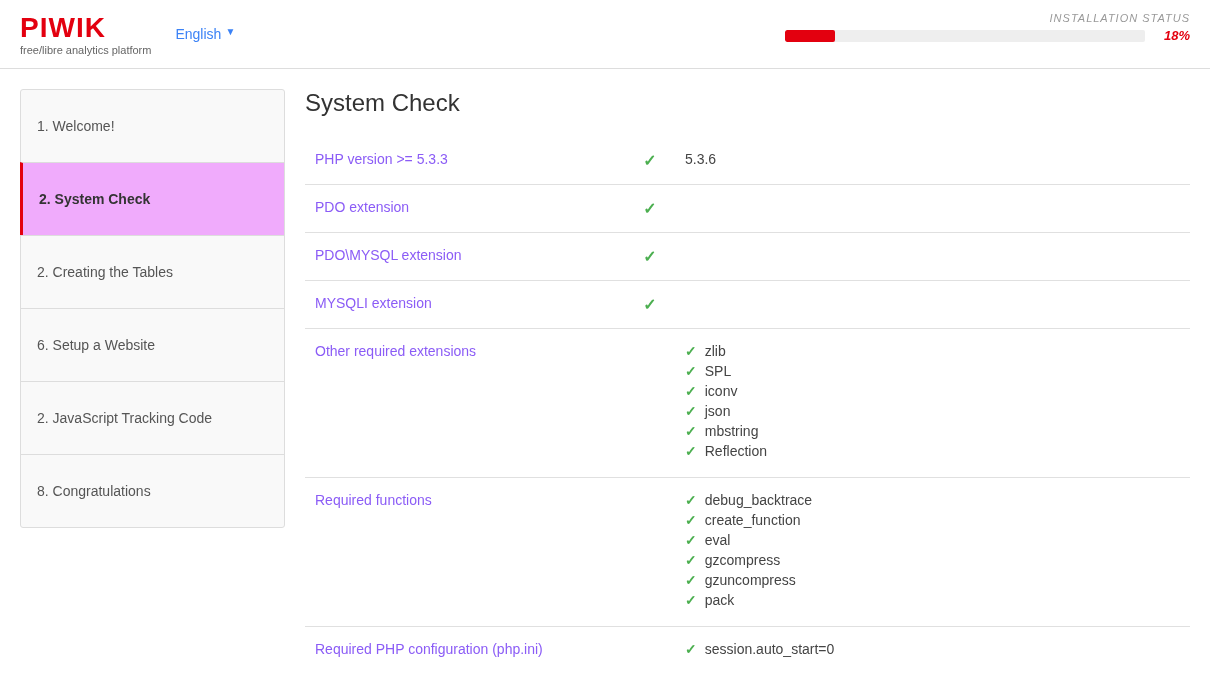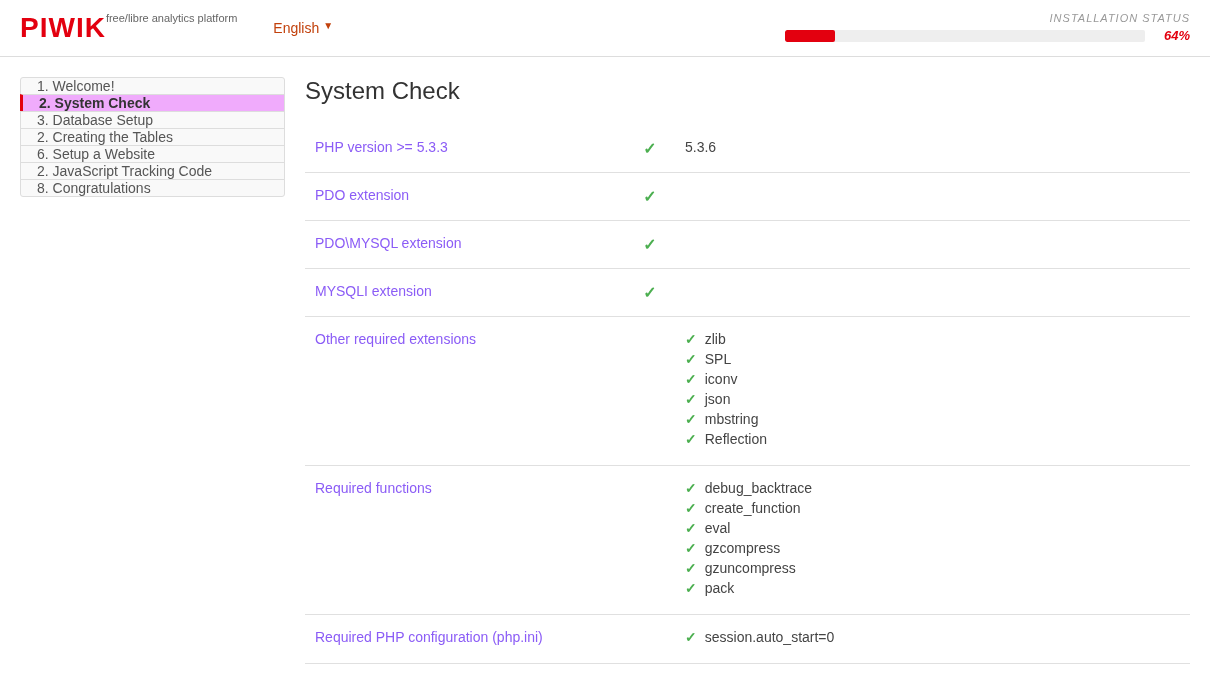--- a/index.html
+++ b/index.html
@@ -6,27 +6,27 @@
     body { font-family: Arial, sans-serif; font-size: 14px; color: #333; background: #fff; }
 
     
     .header {
       display: flex;
       align-items: center;
       padding: 12px 20px;
       border-bottom: 1px solid #ddd;
       position: relative;
     }
-    .logo-area { display: flex; flex-direction: row; }
+    .logo-area { display: flex; flex-direction: column; }
     .logo-text { font-size: 28px; font-weight: bold; color: #e3000f; letter-spacing: 1px; }
     .logo-sub { font-size: 11px; color: #666; }
     .lang-selector {
-      margin-left: 36px;
-      display: flex;
-      color: #c2410c;
+      margin-left: 24px;
+      display: flex;
+      color: #3b82f6;
       cursor: pointer;
       font-size: 14px;
     }
     .lang-arrow { margin-left: 4px; font-size: 10px; }
     .install-status-area {
       position: absolute;
       right: 20px;
       top: 12px;
       width: 420px;
       font-style: italic;
@@ -71,21 +71,21 @@
       padding: 20px;
       gap: 20px;
     }
 
     
     .sidebar {
       width: 265px;
       flex-shrink: 0;
     }
     .sidebar-item {
-      padding: 0 16px;
+      padding: 28px 16px;
       border: 1px solid #ddd;
       background: #f9f9f9;
       margin-bottom: -1px;
       cursor: pointer;
       color: #555;
       font-size: 14px;
     }
     .sidebar-item:first-child { border-radius: 3px 3px 0 0; }
     .sidebar-item:last-child { border-radius: 0 0 3px 3px; }
     .sidebar-item.active {
@@ -164,35 +164,32 @@
   <div class="lang-selector">
     <span>English</span>
     <span class="lang-arrow">▼</span>
   </div>
   <div class="install-status-area">
     <div class="install-status-label">INSTALLATION STATUS</div>
     <div class="install-status-row">
       <div class="progress-bar-bg">
         <div class="progress-bar-fill" style="width: 14%"></div>
       </div>
-      <span class="progress-pct">64%</span>
+      <span class="progress-pct">18%</span>
     </div>
   </div>
 </div>
 
 <div class="main-layout">
   <div class="sidebar">
     <div class="sidebar-item">
       <span>1. Welcome!</span>
     </div>
     <div class="sidebar-item active">
       <span>2. System Check</span>
-    </div>
-    <div class="sidebar-item">
-      <span>3. Database Setup</span>
     </div>
     <div class="sidebar-item">
       <span>2. Creating the Tables</span>
     </div>
     <div class="sidebar-item">
       <span>6. Setup a Website</span>
     </div>
     <div class="sidebar-item">
       <span>2. JavaScript Tracking Code</span>
     </div>

